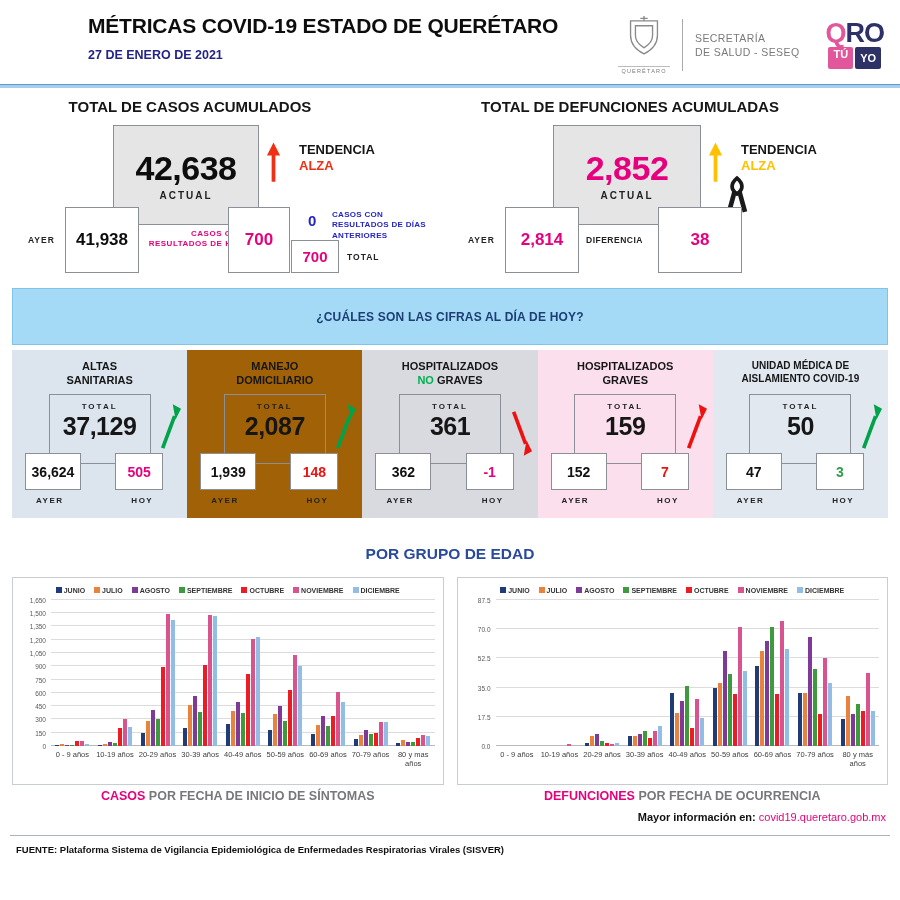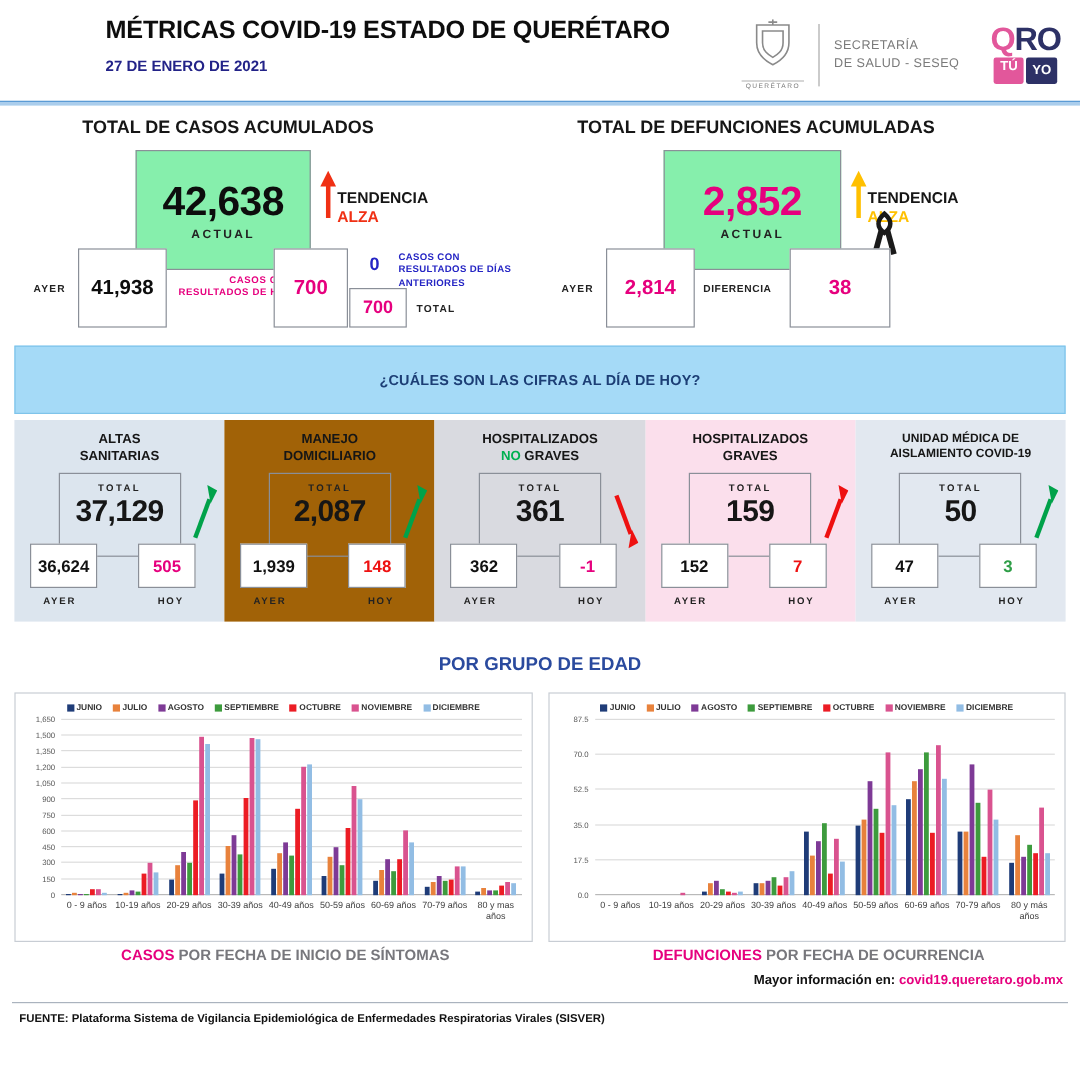--- a/index.html
+++ b/index.html
@@ -23,30 +23,30 @@
   .qro-tu { background:#e2579b; color:#fff; font-size:11px; font-weight:bold; padding:1px 5px; border-radius:2px; }
   .qro-yo { background:#2d3166; color:#fff; font-size:11px; font-weight:bold; padding:5px 5px; border-radius:2px; }
   .blue-rule { border-top:1px solid #5b9bd5; height:4px; background:#aacdec; }
 
   
   .panels { position:relative; height:192px; margin-top:4px; }
   .panel { position:absolute; top:0; height:190px; }
   #panel-casos { left:20px; width:440px; }
   #panel-def { left:460px; width:430px; }
   .p-title { position:absolute; left:0; top:6px; width:340px; text-align:center; font-size:15px; font-weight:bold; color:#161616; }
-  .bigbox { position:absolute; background:#86efac; border:1px solid #8a8f98; z-index:1; display:flex; flex-direction:column; align-items:center; justify-content:center; }
+  .bigbox { position:absolute; background:#e5e5e5; border:1px solid #8a8f98; z-index:1; display:flex; flex-direction:column; align-items:center; justify-content:center; }
   .big-num { font-size:34px; font-weight:bold; letter-spacing:-0.5px; }
   .big-sub { font-size:10px; font-weight:bold; letter-spacing:2px; color:#222; margin-top:2px; }
   .smallbox { position:absolute; background:#fff; border:1px solid #8a8f98; z-index:2; display:flex; align-items:center; justify-content:center; }
   .sm-num { font-size:17px; font-weight:bold; }
   .side-label { position:absolute; font-size:8.5px; font-weight:bold; letter-spacing:1px; color:#222; }
   .pink-note { position:absolute; font-size:8px; font-weight:bold; color:#e6007e; text-align:right; line-height:1.3; letter-spacing:0.5px; }
   .blue-note { position:absolute; font-size:8px; font-weight:bold; color:#2525c4; line-height:1.3; letter-spacing:0.3px; }
   .blue-zero { position:absolute; font-size:15px; font-weight:bold; color:#2525c4; }
-  .trend { position:absolute; display:flex; gap:0; align-items:flex-end; }
+  .trend { position:absolute; display:flex; gap:18px; align-items:flex-start; }
   .trend-txt { font-size:13px; font-weight:bold; color:#161616; line-height:1.25; }
   .trend-alza { font-size:13px; font-weight:bold; }
   .ribbon { position:absolute; }
 
   
   .banner { margin:4px 12px 0; height:57px; background:#a5daf7; border:1px solid #7fc4ea; display:flex; align-items:center; justify-content:center; }
   .banner span { font-size:12px; font-weight:bold; color:#1c3e75; letter-spacing:0.2px; }
 
   
   .cards { display:flex; margin:5px 12px 0; height:168px; }
@@ -83,21 +83,21 @@
   .bar { width:4px; }
   .xlabels { display:flex; margin-left:30px; }
   .xl { flex:1; text-align:center; font-size:7.5px; color:#3d3d3d; padding-top:4px; line-height:1.25; }
   .captions { display:flex; gap:13px; margin:4px 12px 0; }
   .caption { flex:1; text-align:center; font-size:12.5px; font-weight:bold; }
   .cap-hl { color:#e6007e;margin-left:20px; }
   .cap-rest { color:#77777c; }
 
   
   .more-info { text-align:right; margin:8px 14px 0; font-size:11px; font-weight:bold; color:#111; }
-  .more-info a { color:#e6007e; text-decoration:none; font-weight:bold; }
+  .more-info a { color:#e6007e; text-decoration:none; font-weight:normal; }
   .gray-rule { margin:12px 10px 0; height:1px; background:#aab3be; }
   .fuente { margin:8px 0 0 16px; font-size:9.5px; font-weight:bold; color:#111; }
 
   svg line, svg path.stroke { stroke:currentColor; }
 </style>
 </head>
 <body>
 
 <div class="header">
   <div>

